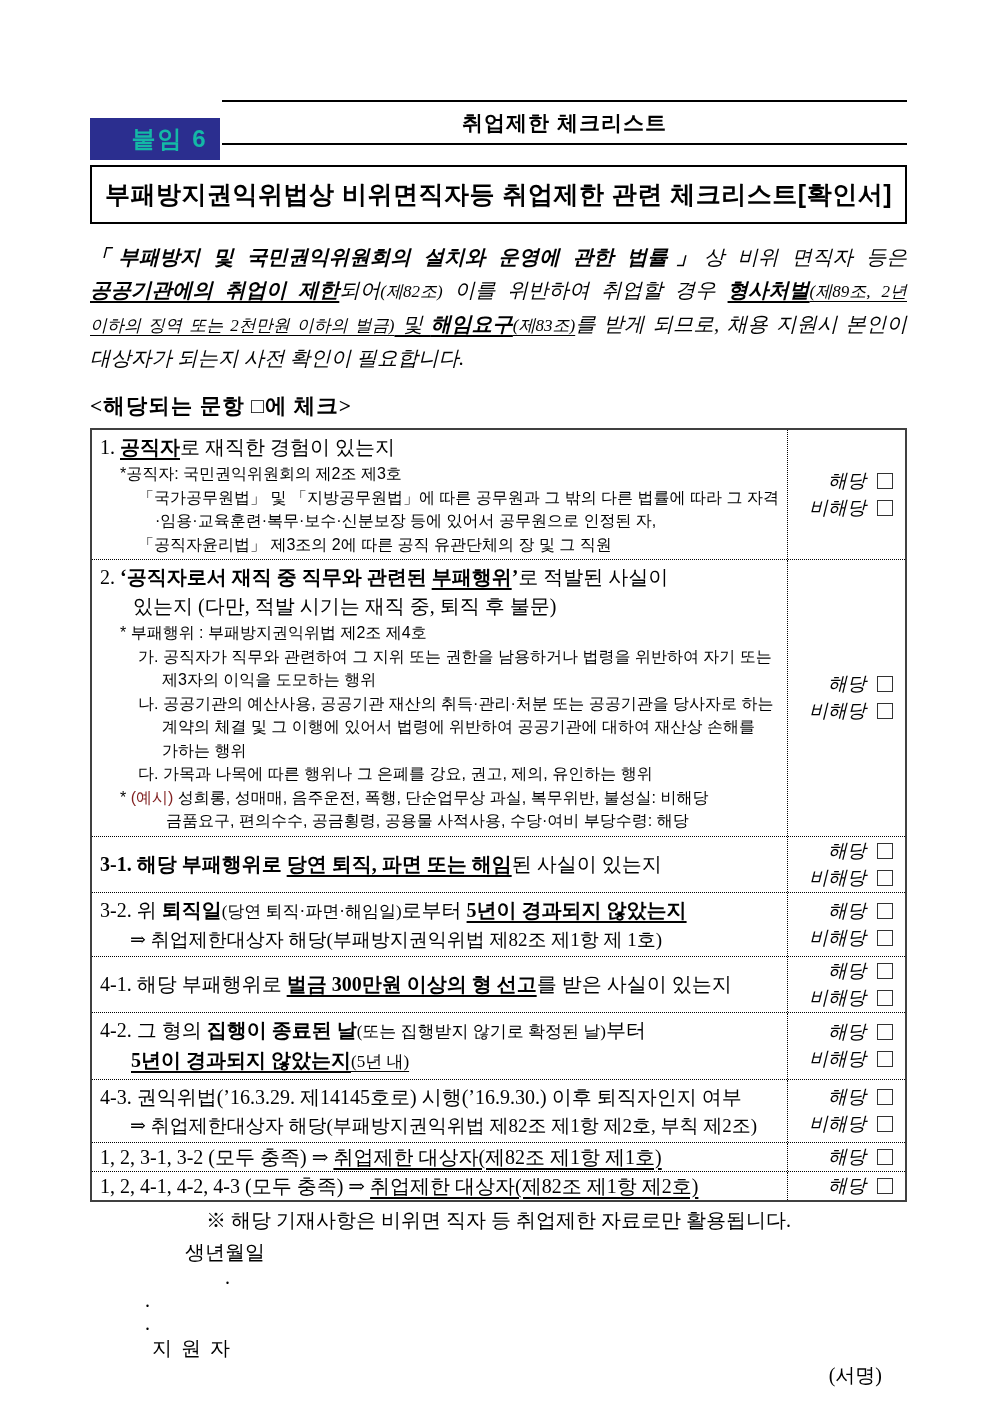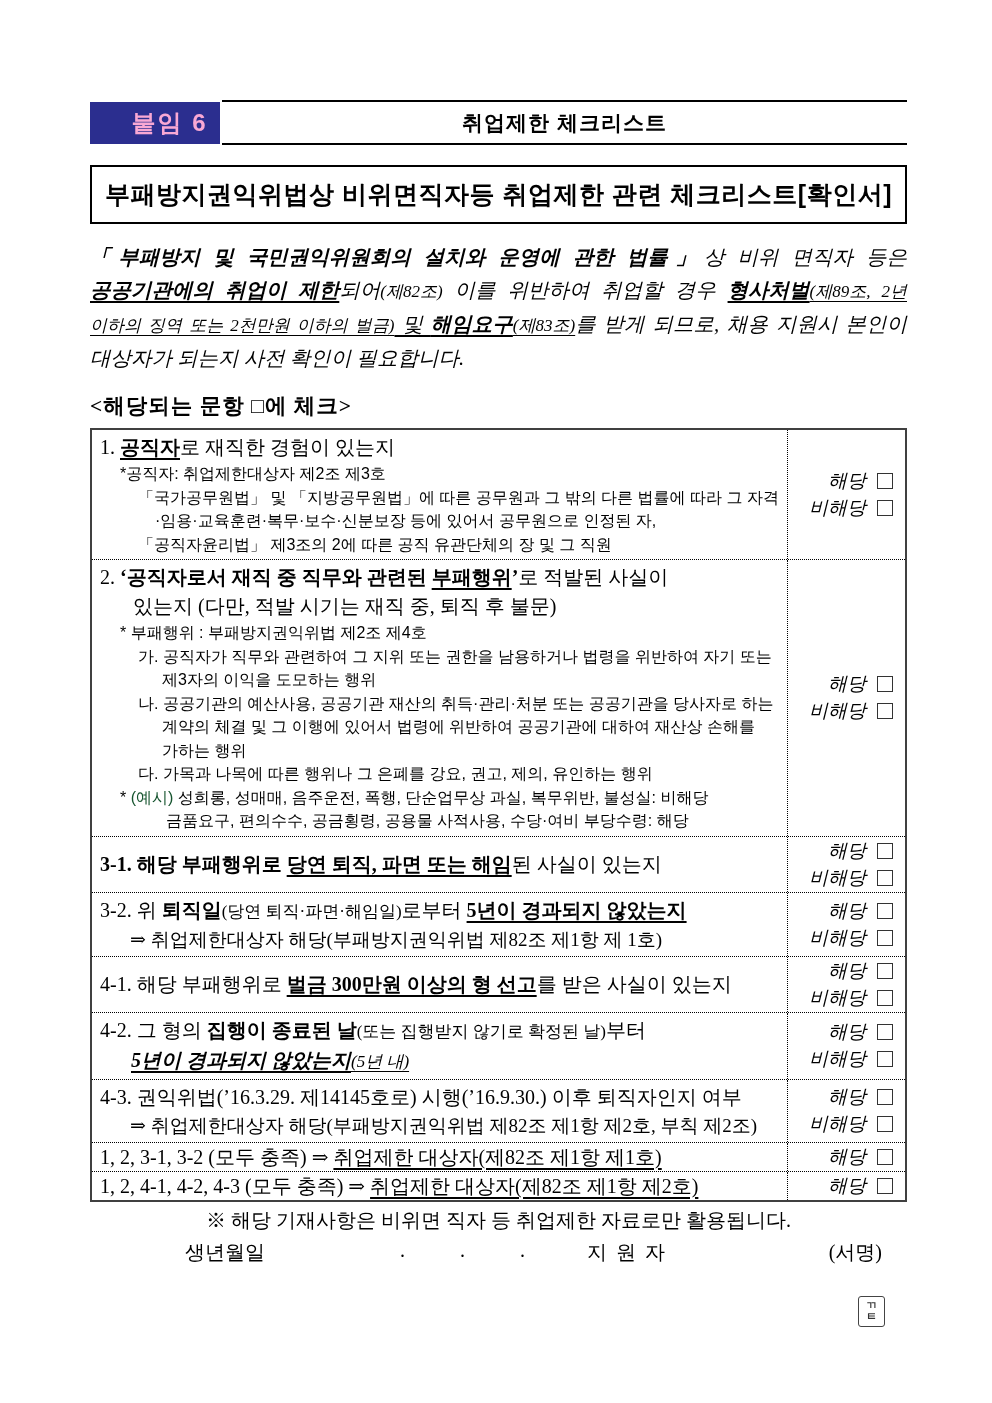--- a/index.html
+++ b/index.html
@@ -7,21 +7,21 @@
   body {
     width:992px; height:1403px; position:relative; overflow:hidden;
     font-family:"Liberation Serif","DejaVu Serif",serif;
     color:#000;
   }
   .content { position:absolute; left:90px; top:100px; width:817px; }
 
   
   .hdr { display:flex; align-items:stretch; height:45px; }
   .badge {
-    width:130px; height:42px; margin-top:2px; background:#2b2e8f; color:#f9a8d4;
+    width:130px; height:42px; margin-top:18px; background:#2b2e8f; color:#14b8a6;
     display:flex; align-items:center; justify-content:center;
     font-family:"Liberation Sans","DejaVu Sans",sans-serif;
     font-weight:bold; font-size:24px; letter-spacing:2px;padding-left:29px;
   }
   .hdr-rule {
     flex:1; margin-left:2px; border-top:2.5px solid #000; border-bottom:2.5px solid #000;
     display:flex; align-items:center; justify-content:center;
   }
   .hdr-title {
     font-family:"Liberation Sans","DejaVu Sans",sans-serif;
@@ -68,36 +68,36 @@
     display:inline-block; flex-shrink:0;
   }
   .q  { font-size:20px; line-height:29px; word-break:keep-all; }
   .q2 { padding-left:33px; }
   .note  { font-family:"Liberation Sans","DejaVu Sans",sans-serif; font-size:16px; line-height:23.5px; word-break:keep-all; }
   .n-ind1 { padding-left:20px; }
   .n-ind2 { padding-left:55px; text-indent:-17px; }
   .n-ind3 { padding-left:38px; }
   .n-item { padding-left:62px; text-indent:-24px; }
   .n-ex2  { padding-left:66px; }
-  .blue { color:#14532d; }
+  .blue { color:#7f1d1d; }
   .sumrow .cell-q { padding-top:1px; padding-bottom:1px; }
   .sumrow .q { line-height:26px; }
   .arrow-line { font-size:19px; line-height:27px; padding-left:30px; word-break:keep-all; }
 
   
   .rh1  { min-height:129px; }
   .rh2  { min-height:269px; }
   .rh3  { min-height:56px; }
   .rh4  { min-height:58px; }
   .rhs  { min-height:28px; }
 
   
   .f-note { margin-top:5px; font-size:20px; line-height:26px;text-align:center; }
   .f-date { margin-top:3px; display:flex; justify-content:center; gap:58px; font-size:20px; }
-  .f-sig  { margin-top:6px; display:flex; align-items:flex-start; font-size:20px; }
+  .f-sig  { margin-top:6px; display:flex; align-items:flex-start; font-size:20px;flex-direction:column; }
   .f-sig .birth { margin-left:95px; }
   .f-sig .d1 { margin-left:135px; }
   .f-sig .d2 { margin-left:55px; }
   .f-sig .d3 { margin-left:55px; }
   .f-sig .appl { margin-left:62px; letter-spacing:2px; }
   .f-sig .sign { margin-left:auto; margin-right:25px; }
   .f-end { display:flex; justify-content:flex-end; margin-top:30px; margin-right:22px; }
   .end-box {
     border:1.6px solid #444; border-radius:3px; width:27px; height:31px;
     display:flex; flex-direction:column; align-items:center; justify-content:center;
@@ -121,21 +121,21 @@
 
   <p class="intro"><span class="b">「부패방지 및 국민권익위원회의 설치와 운영에 관한 법률」</span><span>상 비위 면직자 등은 </span><span class="bu">공공기관에의 취업이 제한</span><span>되어</span><span class="sm">(제82조)</span><span> 이를 위반하여 취업할 경우 </span><span class="bu">형사처벌</span><span class="u sm">(제89조, 2년 이하의 징역 또는 2천만원 이하의 벌금)</span><span class="u"> 및 </span><span class="bu">해임요구</span><span class="u sm">(제83조)</span><span>를 받게 되므로, 채용 지원시 본인이 대상자가 되는지 사전 확인이 필요합니다.</span></p>
 
   <div class="check-head">&lt;해당되는 문항 □에 체크&gt;</div>
 
   <div class="tbl">
 
     <div class="row rh1">
       <div class="cell-q">
         <div class="q"><span>1. </span><span class="bu">공직자</span><span>로 재직한 경험이 있는지</span></div>
-        <div class="note n-ind1">*공직자: 취업제한대상자 제2조 제3호</div>
+        <div class="note n-ind1">*공직자: 국민권익위원회의 제2조 제3호</div>
         <div class="note n-ind2">「국가공무원법」 및 「지방공무원법」에 따른 공무원과 그 밖의 다른 법률에 따라 그 자격·임용·교육훈련·복무·보수·신분보장 등에 있어서 공무원으로 인정된 자,</div>
         <div class="note n-ind3">「공직자윤리법」 제3조의 2에 따른 공직 유관단체의 장 및 그 직원</div>
       </div>
       <div class="cell-yn">
         <div class="yn-line">
             <span>해당</span>
             <span class="cb"></span>
           </div>
         <div class="yn-line">
             <span>비해당</span>
@@ -212,21 +212,21 @@
         <div class="yn-line">
             <span>비해당</span>
             <span class="cb"></span>
           </div>
       </div>
     </div>
 
     <div class="row rh4">
       <div class="cell-q">
         <div class="q"><span>4-2. </span><span>그 형의 </span><span class="b">집행이 종료된 날</span><span class="sm">(또는 집행받지 않기로 확정된 날)</span><span>부터</span></div>
-        <div class="q" style="padding-left:31px;font-style:italic;"><span class="bu">5년이 경과되지 않았는지</span><span class="u sm">(5년 내)</span></div>
+        <div class="q" style="padding-left:31px;"><span class="bu">5년이 경과되지 않았는지</span><span class="u sm">(5년 내)</span></div>
       </div>
       <div class="cell-yn">
         <div class="yn-line">
             <span>해당</span>
             <span class="cb"></span>
           </div>
         <div class="yn-line">
             <span>비해당</span>
             <span class="cb"></span>
           </div>

